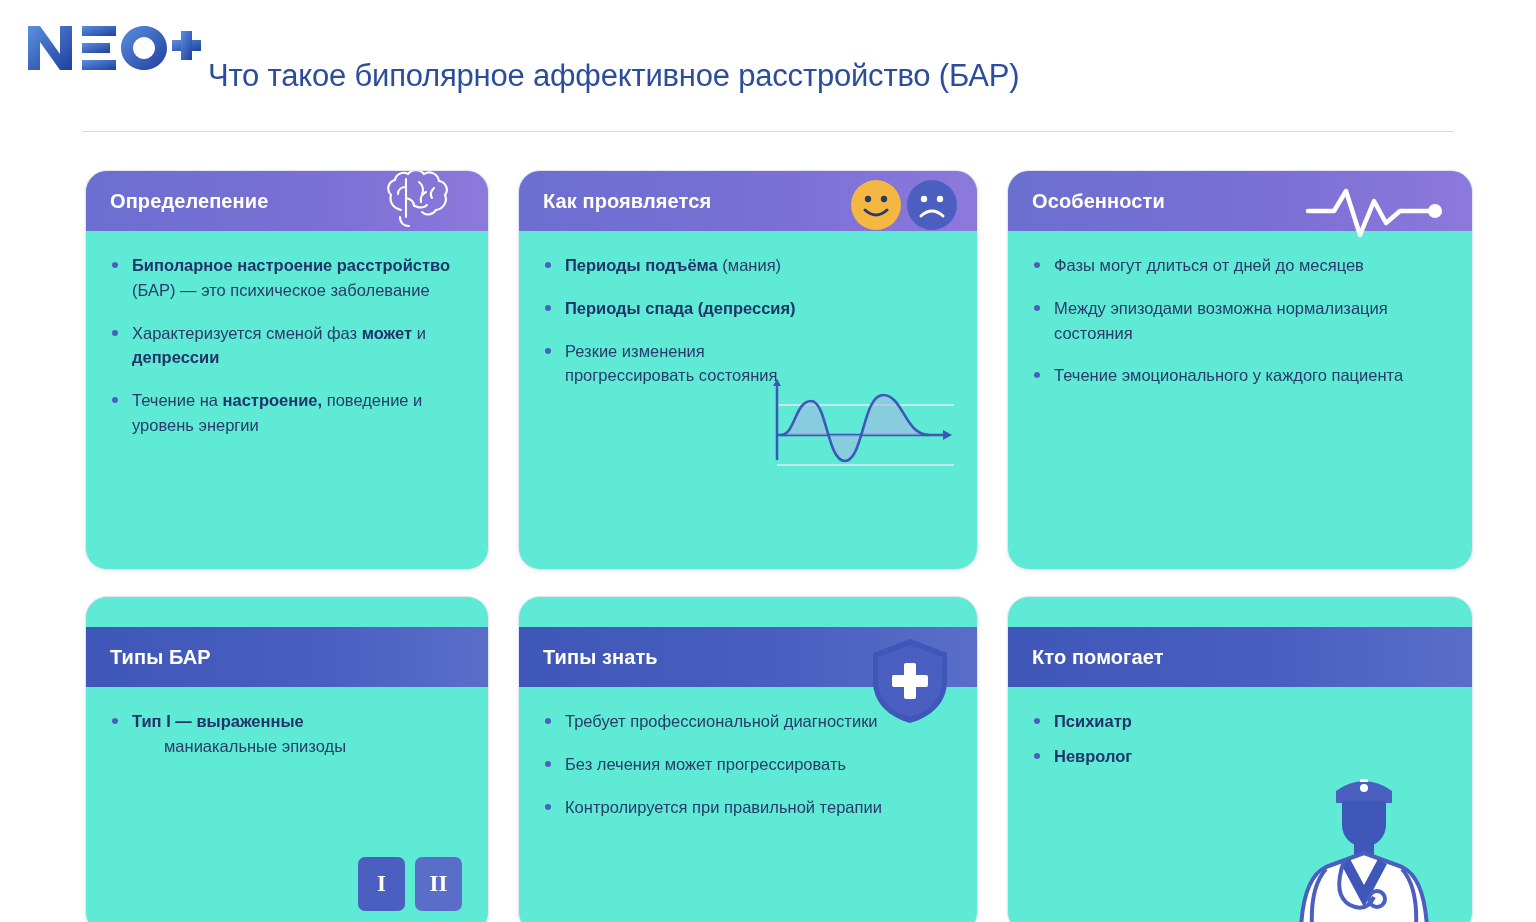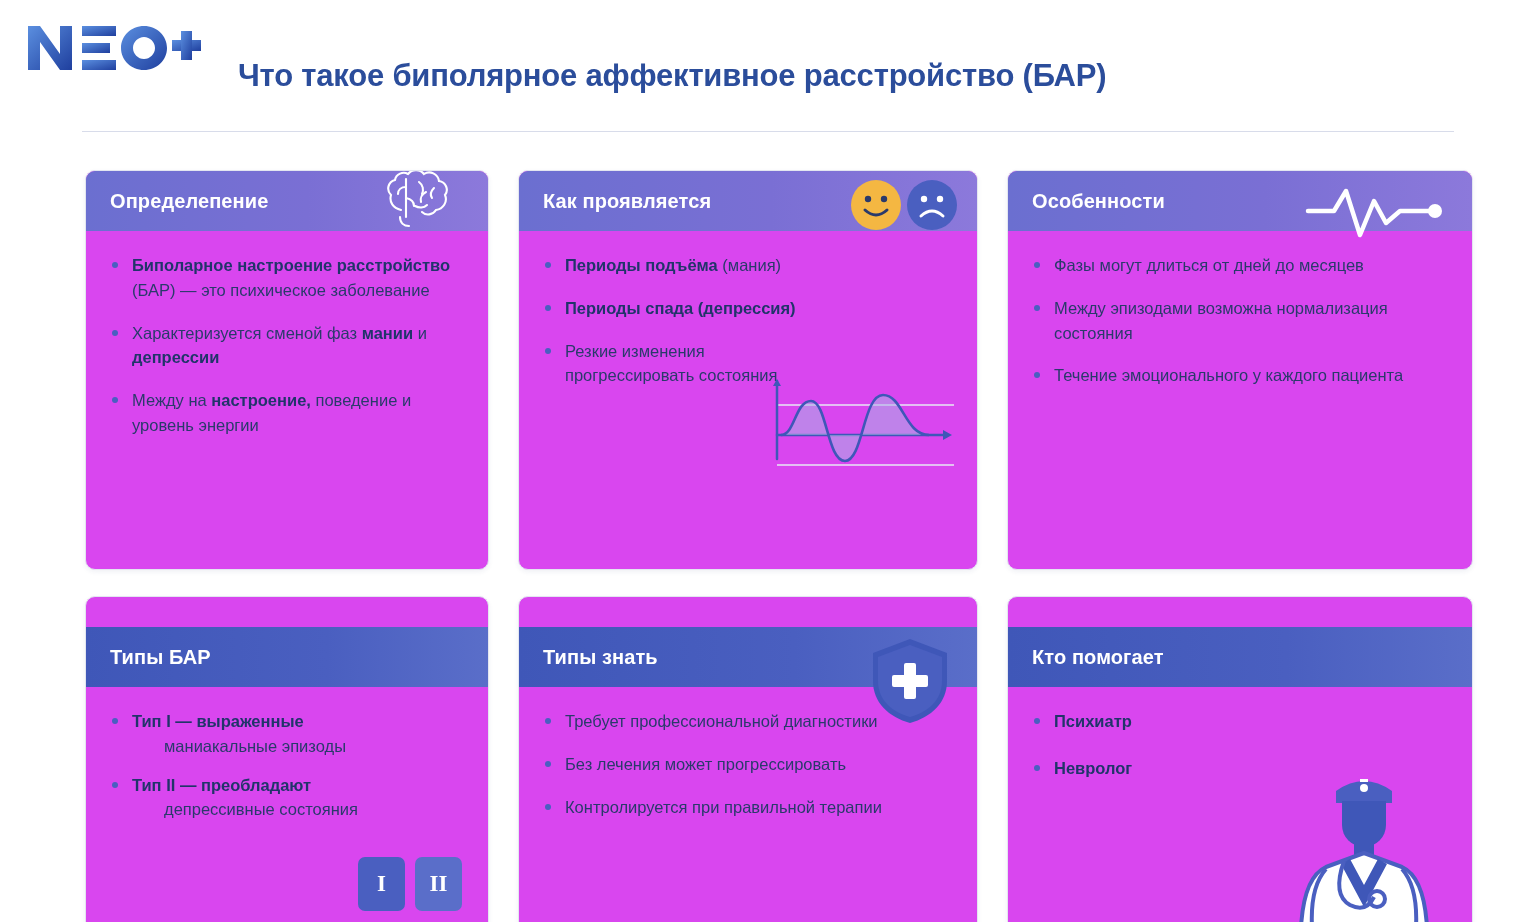--- a/index.html
+++ b/index.html
@@ -20,24 +20,24 @@
     position: absolute;
     left: 26px;
     top: 20px;
     width: 175px;
     height: 56px;
   }
 
   
   .page-title {
     position: absolute;
-    left: 238px;
+    left: 208px;
     top: 58px;
     font-size: 31px;
-    font-weight: bold;
+    font-weight: normal;
     color: #2b4d9b;
     letter-spacing: -0.2px;
     white-space: nowrap;
   }
   .header-rule {
     position: absolute;
     left: 82px;
     top: 131px;
     width: 1372px;
     height: 1px;
@@ -50,23 +50,23 @@
     left: 85px;
     top: 170px;
     width: 1372px;
     display: grid;
     grid-template-columns: 404px 460px 466px;
     grid-column-gap: 29px;
     grid-row-gap: 26px;
   }
 
   .card {
-    background: #d946ef;
+    background: #5eead4;
     border: 1px solid #e3e6f0;
-    border-radius: 10px;
+    border-radius: 22px;
     box-shadow: 0 2px 5px rgba(40,55,110,0.07);
     overflow: hidden;
     position: relative;
   }
   .card-head {
     height: 60px;
     background: linear-gradient(90deg, #6b6fd0 0%, #7a6fd4 55%, #8c79db 100%);
     display: flex;
     align-items: center;
     position: relative;
@@ -220,24 +220,24 @@
           </g>
         </svg>
       </span>
     </div>
     <div class="card-body">
       <ul class="bullets">
         <li>
           <span class="b">Биполарное настроение расстройство</span><span> (БАР) — это психическое заболевание</span>
         </li>
         <li>
-          <span>Характеризуется сменой фаз </span><span class="b">мании</span><span> и </span><span class="b">депрессии</span>
-        </li>
-        <li>
-          <span>Между на </span><span class="b">настроение,</span><span> поведение и уровень энергии</span>
+          <span>Характеризуется сменой фаз </span><span class="b">может</span><span> и </span><span class="b">депрессии</span>
+        </li>
+        <li>
+          <span>Течение на </span><span class="b">настроение,</span><span> поведение и уровень энергии</span>
         </li>
       </ul>
     </div>
   </div>
 
   <div class="card row1">
     <div class="card-head">
       <span class="card-title">Как проявляется</span>
       <span class="emoji-icons">
         <svg width="110" height="52" viewBox="0 0 110 52" xmlns="http://www.w3.org/2000/svg">
@@ -301,24 +301,20 @@
   <div class="card row2 blue">
     <div class="card-head">
       <span class="card-title">Типы БАР</span>
     </div>
     <div class="card-body">
       <ul class="bullets">
         <li style="margin-bottom:14px;">
           <span class="b">Тип I — выраженные</span><br>
           <span class="indent">маниакальные эпизоды</span>
         </li>
-        <li>
-          <span class="b">Тип II — преобладают</span><br>
-          <span class="indent">депрессивные состояния</span>
-        </li>
       </ul>
       <div class="roman-badges">
         <span class="roman">I</span>
         <span class="roman alt">II</span>
       </div>
     </div>
   </div>
 
   <div class="card row2 blue">
     <div class="card-head">
@@ -340,21 +336,21 @@
       </ul>
     </div>
   </div>
 
   <div class="card row2 blue">
     <div class="card-head">
       <span class="card-title">Кто помогает</span>
     </div>
     <div class="card-body">
       <ul class="bullets">
-        <li style="margin-bottom:22px;">
+        <li style="margin-bottom:10px;">
           <span class="b">Психиатр</span>
         </li>
         <li>
           <span class="b">Невролог</span>
         </li>
       </ul>
       <div class="doctor-fig">
         <svg width="160" height="180" viewBox="0 0 160 180" xmlns="http://www.w3.org/2000/svg">
 
           <path d="M52 34 h56 v12 h-56 z" fill="#4a5fc0"></path>

